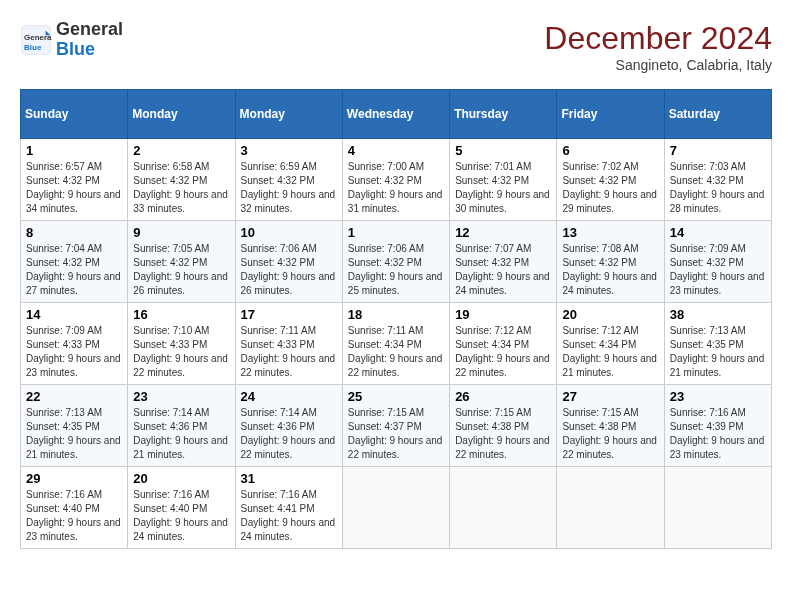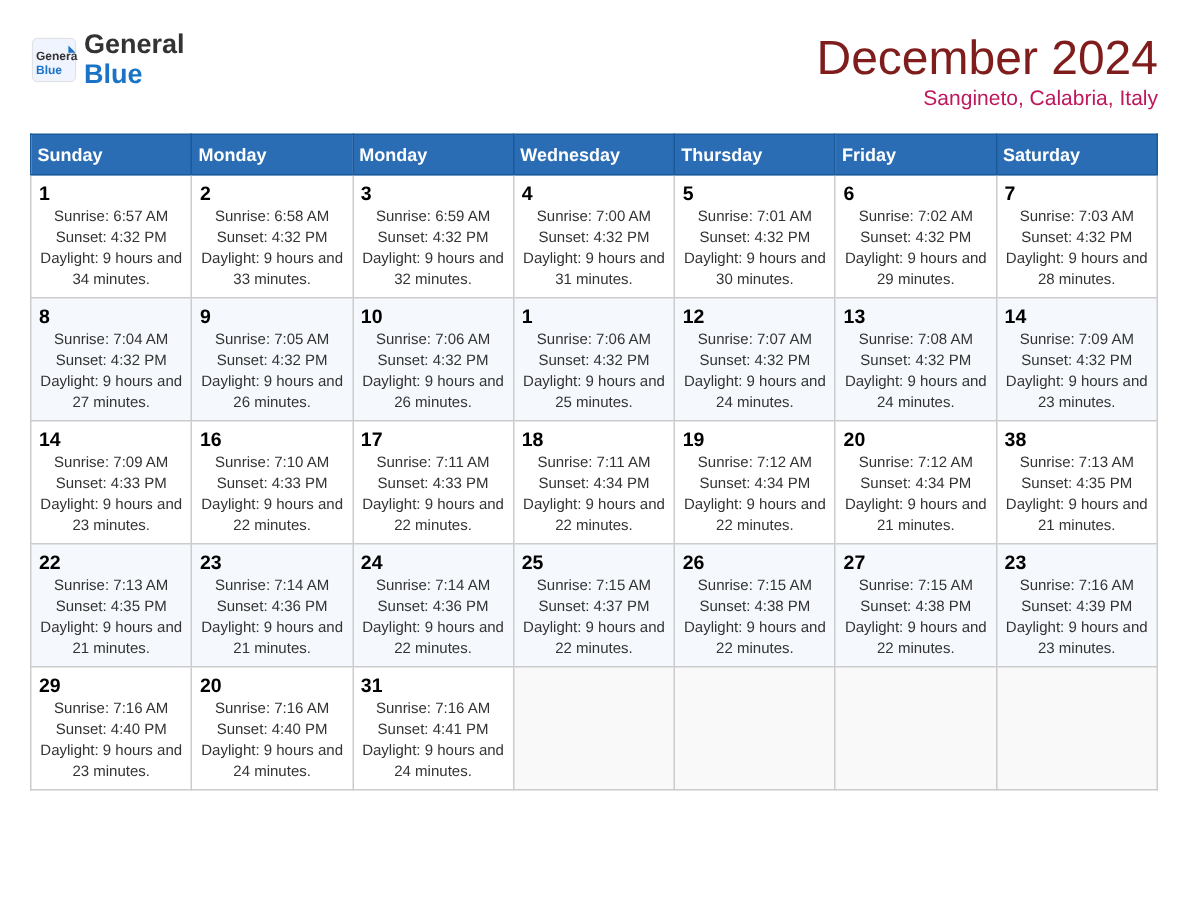--- a/index.html
+++ b/index.html
@@ -37,32 +37,32 @@
     .title-block {
       text-align: right;
     }
     .month-title {
       font-size: 32px;
       font-weight: normal;
       color: #7f1d1d;
     }
     .location {
       font-size: 14px;
-      color: #be185d;
+      color: #404040;
       text-align: right;
     }
     .calendar {
       width: 100%;
       border-collapse: collapse;
       font-size: 10.5px;
     }
     .calendar th {
       background-color: #2a6db5;
       color: #fff;
-      padding: 6px 4px;
+      padding: 17px 4px;
       text-align: left;
       font-weight: bold;
       font-size: 12px;
       border: 1px solid #1a5a9a;
     }
     .calendar td {
       border: 1px solid #ccc;
       vertical-align: top;
       padding: 4px 5px;
       width: calc(100% / 7);
@@ -75,21 +75,20 @@
     .day-num {
       font-size: 13px;
       font-weight: bold;
       display: block;
       margin-bottom: 2px;
     }
     .day-info {
       color: #333;
       font-size: 10px;
       line-height: 1.4;
-      text-align: center;
     }
     .empty-cell {
       background: #f9f9f9 !important;
     }
   </style>
 </head>
 <body>
 
 <div class="header">
   <div class="logo">

